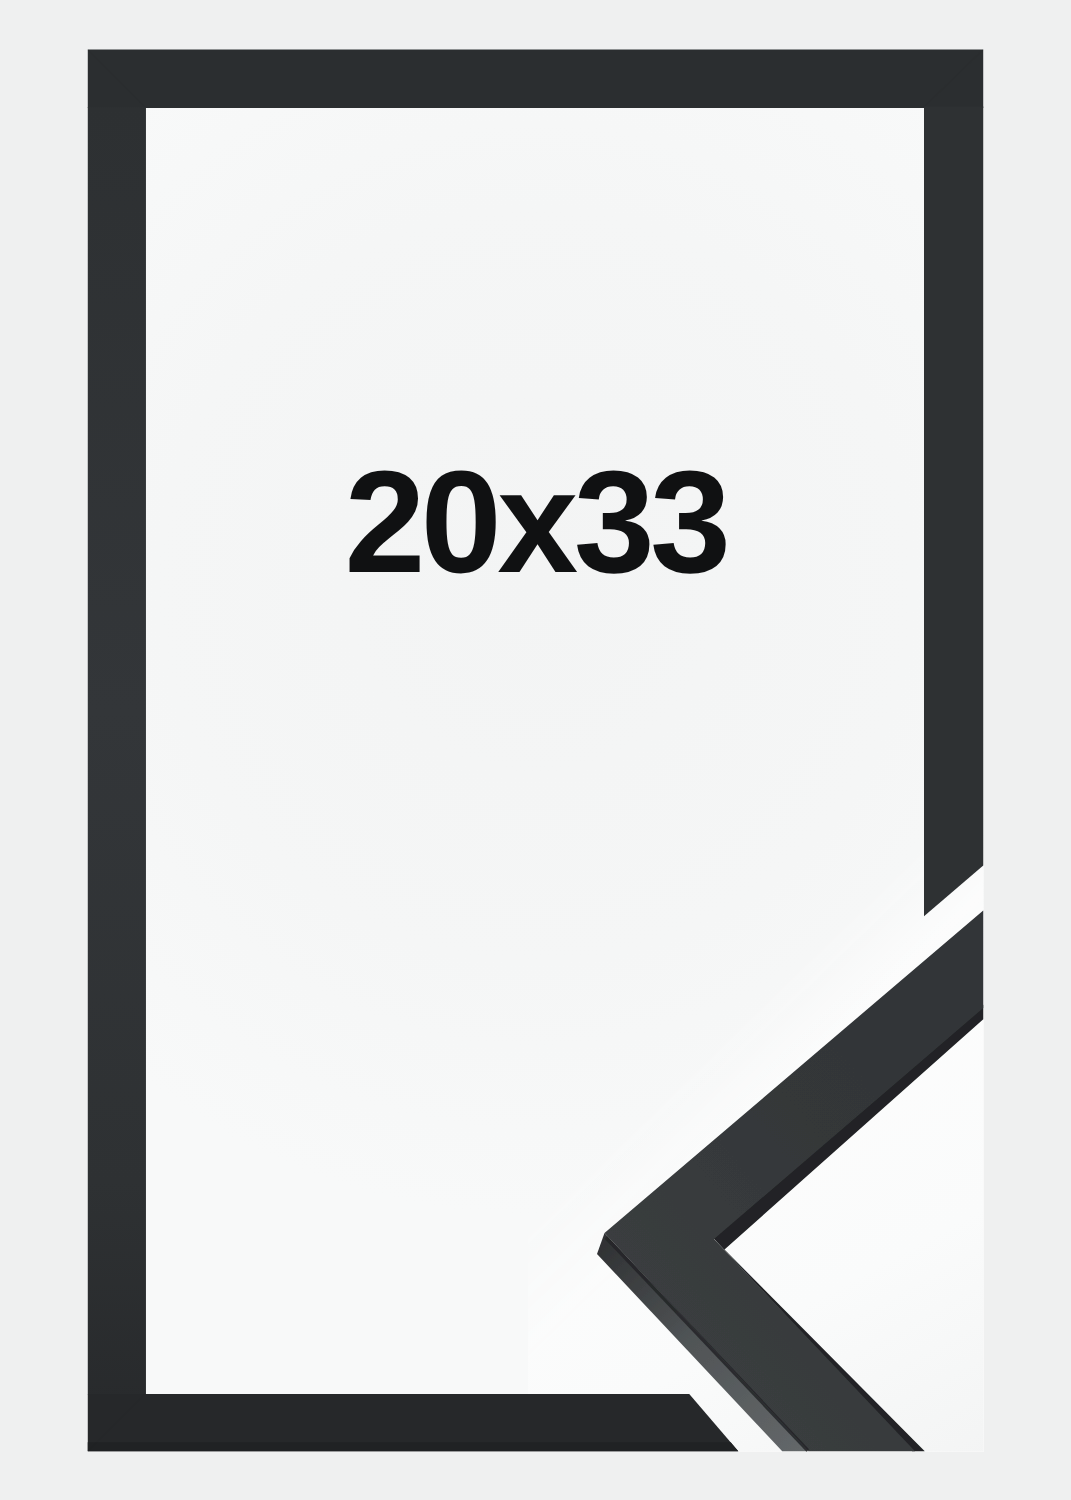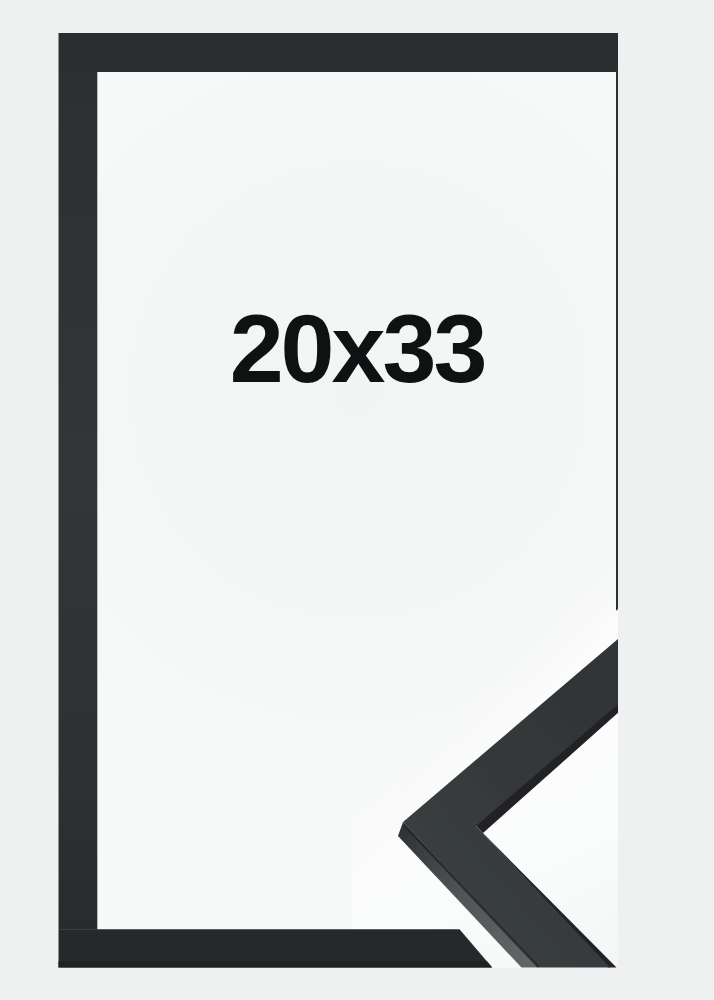--- a/index.html
+++ b/index.html
@@ -1,16 +1,16 @@
 <!DOCTYPE html>
 <html><head>
 <meta charset="utf-8">
 <style>
   html,body{margin:0;padding:0;background:#eff0f0;}
-  .page{position:relative;width:618px;height:1000px;overflow:hidden;}
+  .page{position:relative;width:714px;height:1000px;overflow:hidden;}
   svg{display:block;}
   .sz{font-family:"Liberation Sans",sans-serif;font-weight:bold;}
 </style>
 </head>
 <body>
 <div class="page">
 <svg width="714" height="1000" viewBox="0 0 714 1000">
   <defs>
     <linearGradient id="diagfade" x1="574" y1="597" x2="628" y2="653" gradientUnits="userSpaceOnUse">
       <stop offset="0" stop-color="#000"></stop>

